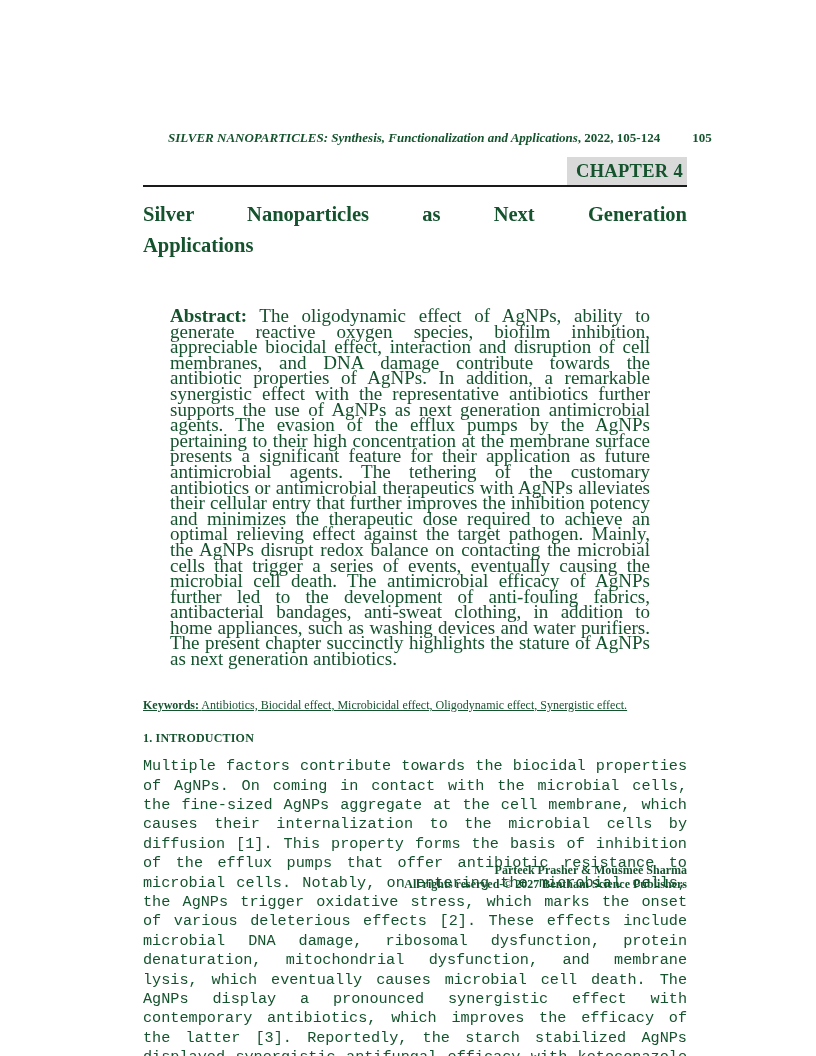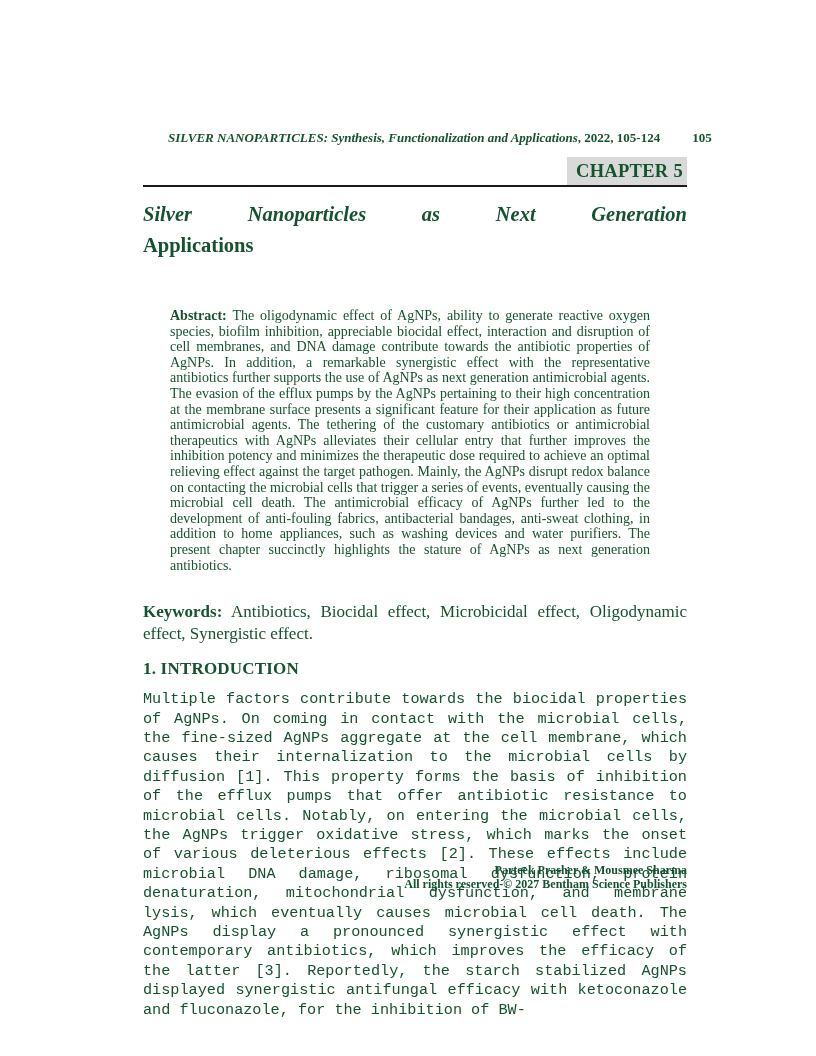--- a/index.html
+++ b/index.html
@@ -59,48 +59,48 @@
   .title {
     margin: 12px 0 0 0;
     font-size: 20.5px;
     font-weight: bold;
     line-height: 31px;
   }
   .title-line1 {
     display: block;
     text-align: justify;
     text-align-last: justify;
-    font-style: italic;
   }
   .title-line2 { display: block; }
 
   
   .abstract {
     margin: 47px 0 0 0;
     padding-left: 27px;
     padding-right: 37px;
-    font-size: 14px;
+    font-size: 19px;
     line-height: 15.6px;
     text-align: justify;
   }
   .abstract .label { font-weight: bold; }
 
   
   .keywords {
     margin: 28px 0 0 0;
-    font-size: 17px;
+    font-size: 12px;
     line-height: 21.5px;
     text-align: justify;
+    text-decoration: underline;
   }
   .keywords .label { font-weight: bold; }
 
   
   .section-heading {
     margin: 15px 0 0 0;
-    font-size: 17px;
+    font-size: 12px;
     font-weight: bold;
     letter-spacing: 0.2px;
   }
 
   
   .body-para {
     margin: 11px 0 0 0;
     font-size: 15.2px;
     line-height: 19.4px;
     text-align: justify;
@@ -124,21 +124,21 @@
 
 <div class="page">
   <div class="content">
 
     <div class="running-header">
       <span class="running-title"><span class="it">SILVER NANOPARTICLES: Synthesis, Functionalization and Applications</span><span>, 2022, 105-124</span></span>
       <span class="page-number">105</span>
     </div>
 
     <div class="chapter-row">
-      <span class="chapter-label">CHAPTER 5</span>
+      <span class="chapter-label">CHAPTER 4</span>
     </div>
 
     <h1 class="title">
       <span class="title-line1">Silver Nanoparticles as Next Generation</span>
       <span class="title-line2">Applications</span>
     </h1>
 
     <p class="abstract"><span class="label">Abstract:</span> <span>The oligodynamic effect of AgNPs, ability to generate reactive oxygen species, biofilm inhibition, appreciable biocidal effect, interaction and disruption of cell membranes, and DNA damage contribute towards the antibiotic properties of AgNPs. In addition, a remarkable synergistic effect with the representative antibiotics further supports the use of AgNPs as next generation antimicrobial agents. The evasion of the efflux pumps by the AgNPs pertaining to their high concentration at the membrane surface presents a significant feature for their application as future antimicrobial agents. The tethering of the customary antibiotics or antimicrobial therapeutics with AgNPs alleviates their cellular entry that further improves the inhibition potency and minimizes the therapeutic dose required to achieve an optimal relieving effect against the target pathogen. Mainly, the AgNPs disrupt redox balance on contacting the microbial cells that trigger a series of events, eventually causing the microbial cell death. The antimicrobial efficacy of AgNPs further led to the development of anti-fouling fabrics, antibacterial bandages, anti-sweat clothing, in addition to home appliances, such as washing devices and water purifiers. The present chapter succinctly highlights the stature of AgNPs as next generation antibiotics.</span></p>
 
     <p class="keywords"><span class="label">Keywords:</span> <span>Antibiotics, Biocidal effect, Microbicidal effect, Oligodynamic effect, Synergistic effect.</span></p>

